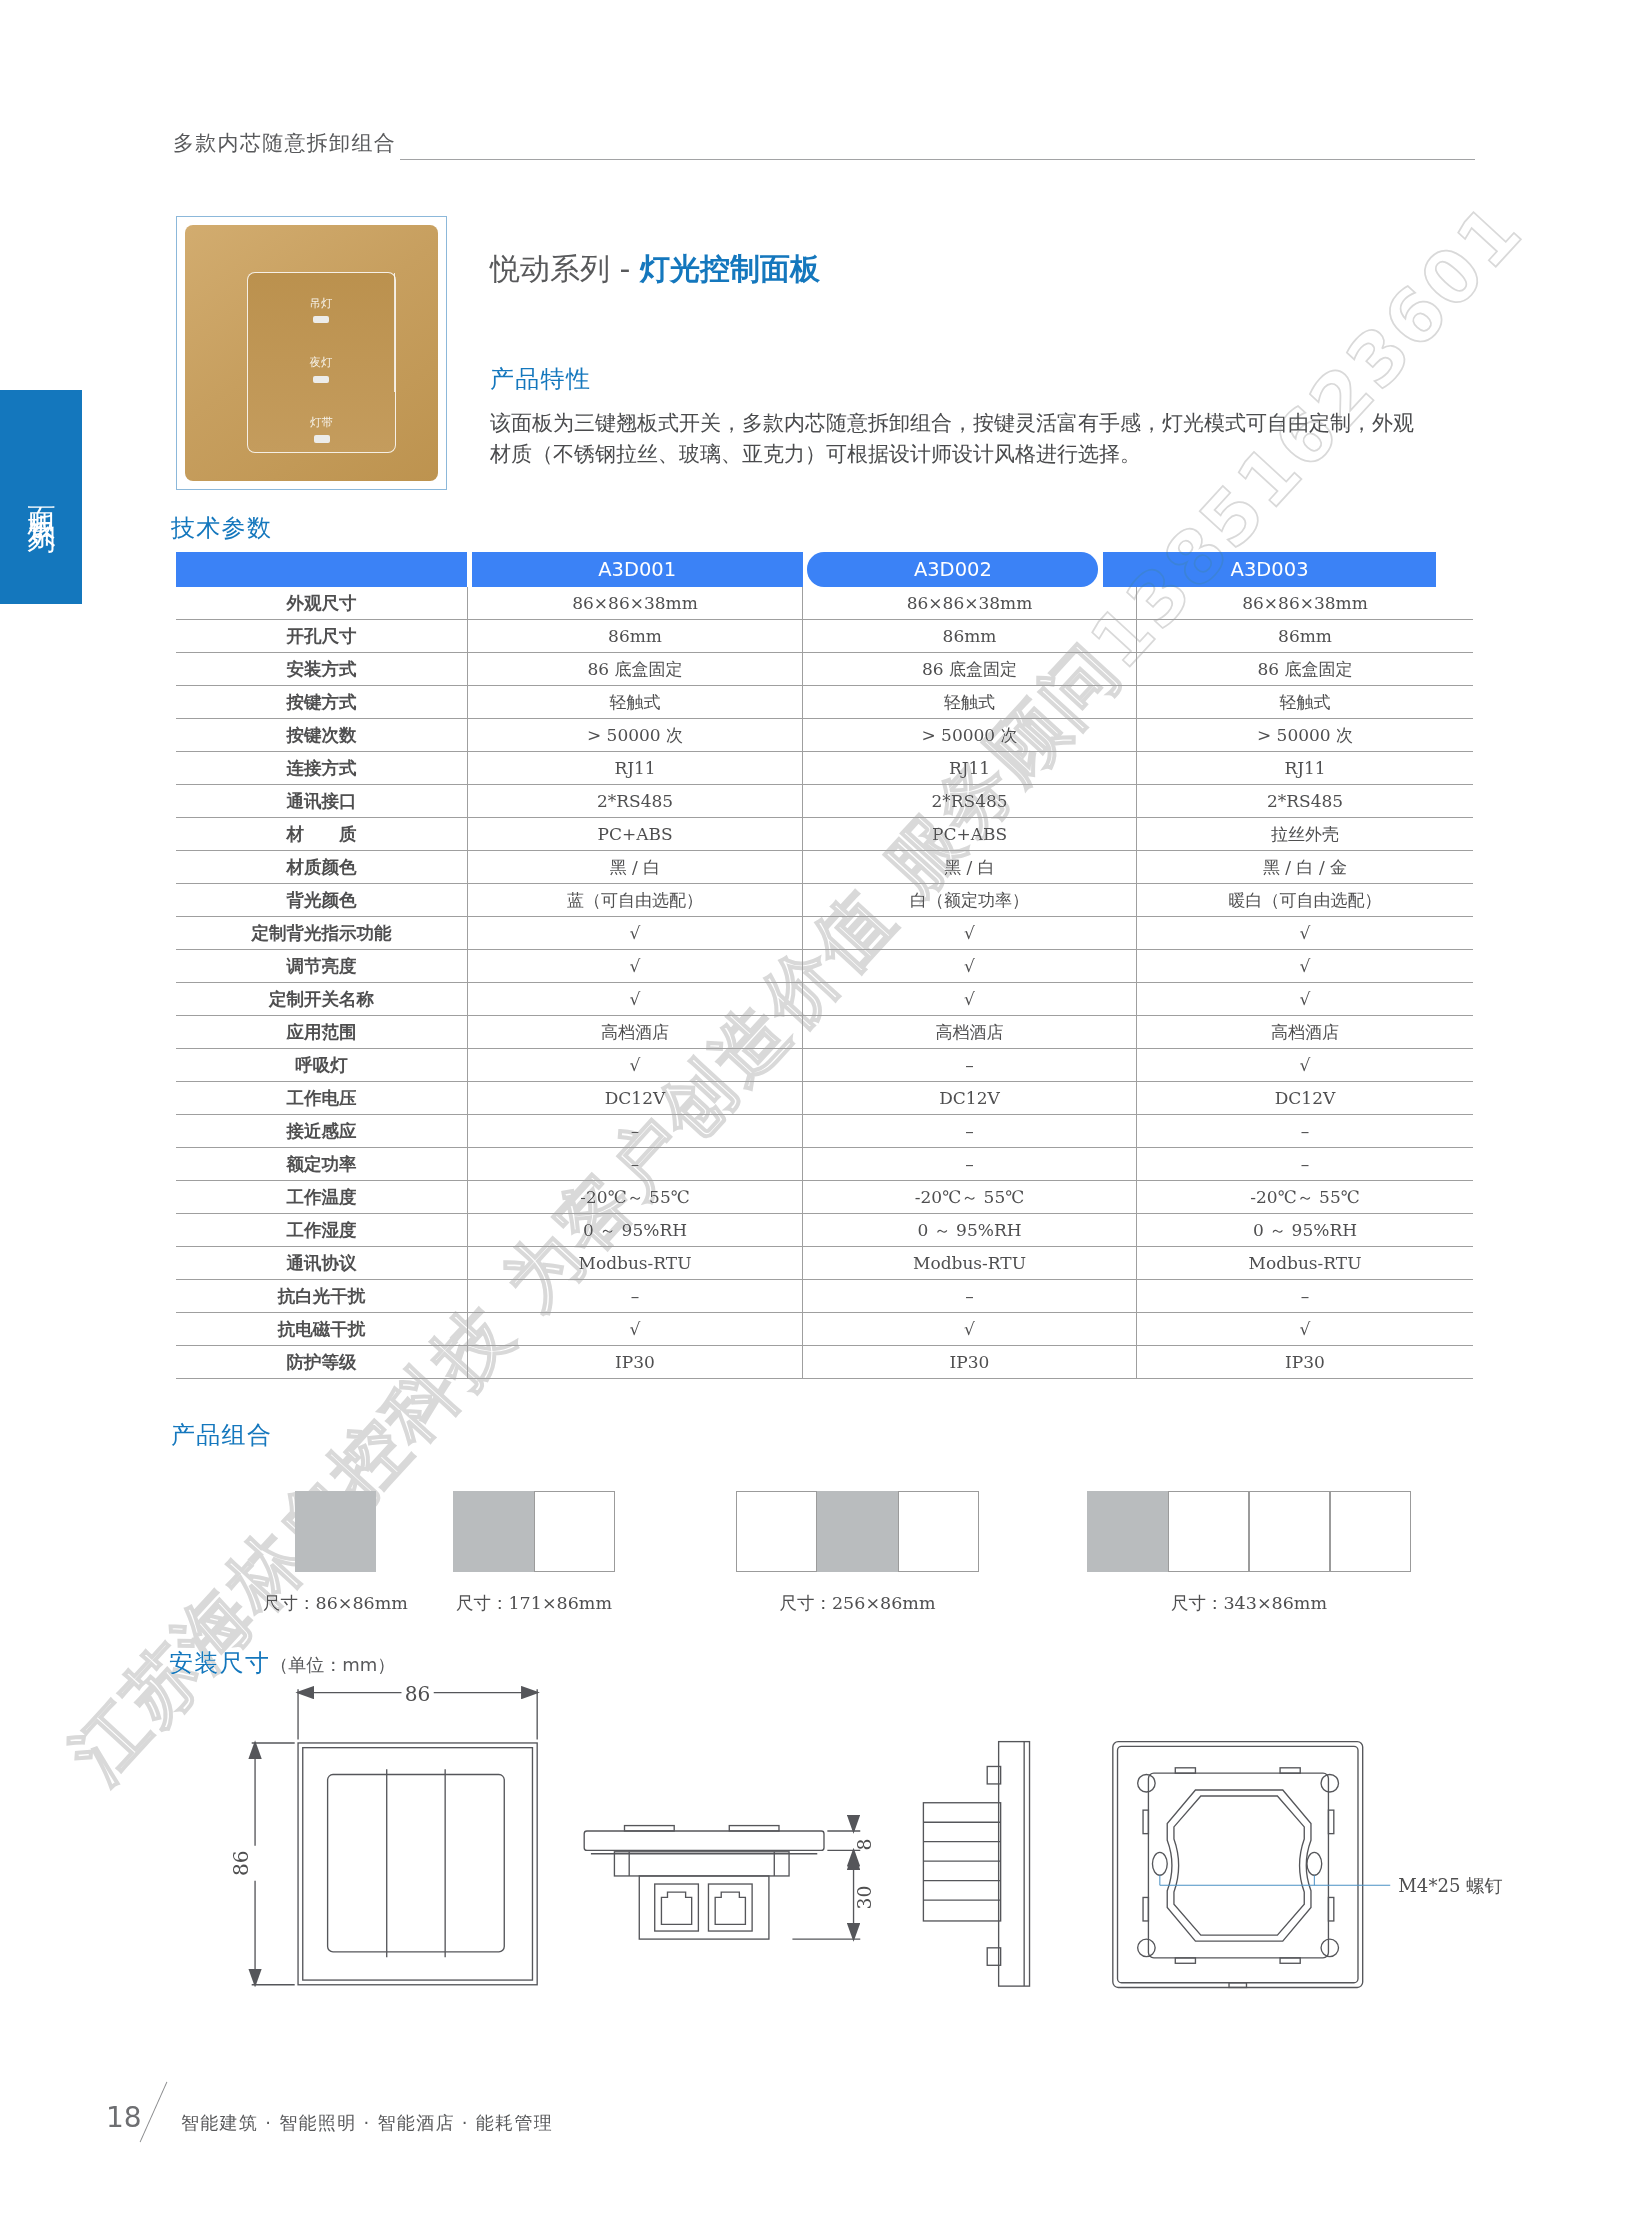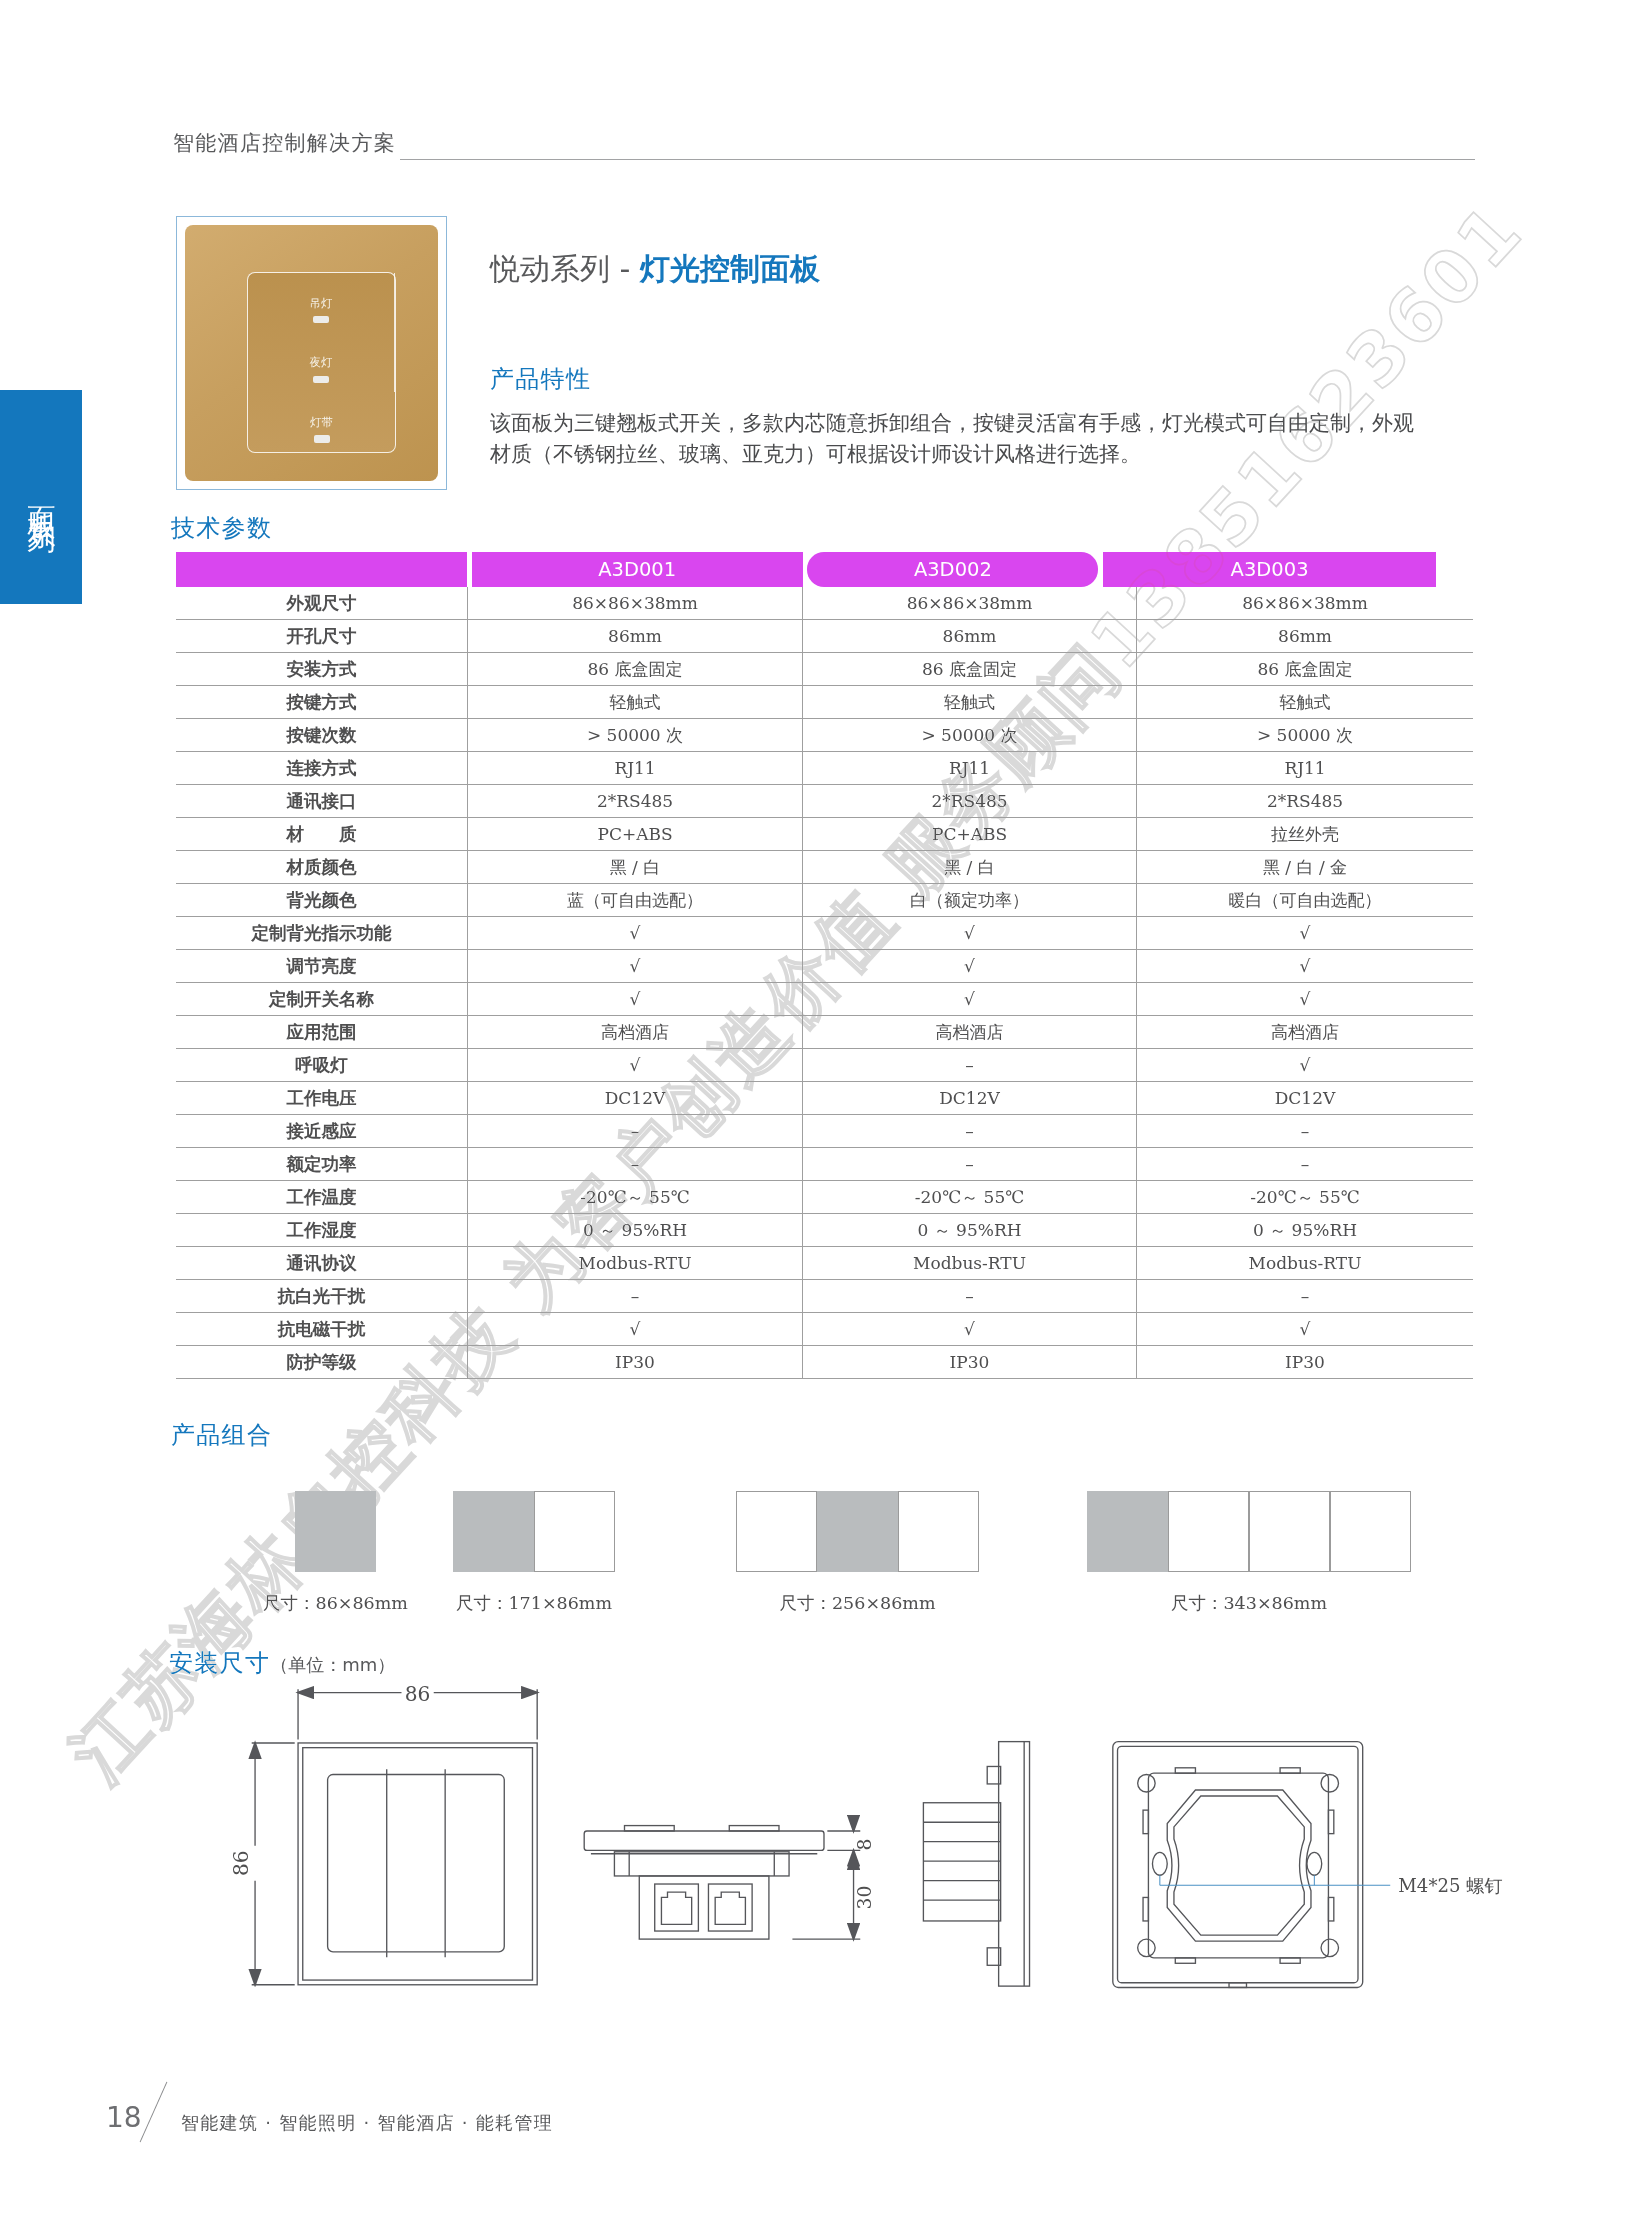--- a/index.html
+++ b/index.html
@@ -29,21 +29,21 @@
   .series-title .name{color:#1477bd;font-weight:bold;}
   
   .h-blue{position:absolute;color:#1477bd;font-size:24px;font-weight:500;letter-spacing:1.3px;}
   .unit-note{font-size:18px;color:#58595b;font-weight:normal;letter-spacing:0;}
   
   .feature-text{position:absolute;left:490px;top:408px;width:941px;font-family:"DejaVu Serif",serif;
                 font-size:21px;line-height:31px;color:#4a4b4d;}
   
   .spec-table{position:absolute;left:176px;top:552px;width:1297px;}
   .shead{display:flex;height:35px;}
-  .shcell{background:#d946ef;color:#ffffff;font-size:19.5px;display:flex;align-items:center;justify-content:center;}
+  .shcell{background:#3b82f6;color:#ffffff;font-size:19.5px;display:flex;align-items:center;justify-content:center;}
   .shcell.c0{width:291px;margin-right:4.7px;}
   .shcell.c1{width:331px;margin-right:4.7px;}
   .shcell.c2{width:291px;margin-right:4.7px;border-radius:17px;}
   .shcell.c3{width:333px;}
   .srow{display:flex;height:33px;border-bottom:1.3px solid #9f9f9f;box-sizing:border-box;}
   .scell{display:flex;align-items:center;justify-content:center;font-family:"DejaVu Serif",serif;
          font-size:17px;color:#4f4f50;box-sizing:border-box;}
   .slabel{width:291px;font-size:17.5px;font-weight:bold;}
   .sval{border-left:0.7px solid #9f9f9f;}
   .sval.v0{width:335px;}
@@ -68,21 +68,21 @@
   .watermark{position:absolute;left:87px;top:1720px;transform:rotate(-47.5deg);transform-origin:0 50%;
              white-space:nowrap;font-size:73px;font-weight:bold;letter-spacing:3.4px;
              color:transparent;-webkit-text-stroke:1.7px #d9d9d9;mix-blend-mode:darken;
              pointer-events:none;z-index:40;}
 </style>
 </head>
 <body>
 
 <div class="page">
 
-  <div class="doc-header-title">智能酒店控制解决方案</div>
+  <div class="doc-header-title">多款内芯随意拆卸组合</div>
   <div class="doc-header-rule"></div>
 
   <div class="side-tab">
     <span>面板系列</span>
   </div>
 
   <div class="product-box">
     <div class="product-gold">
       <div class="product-plate">
           <div class="pcol">

